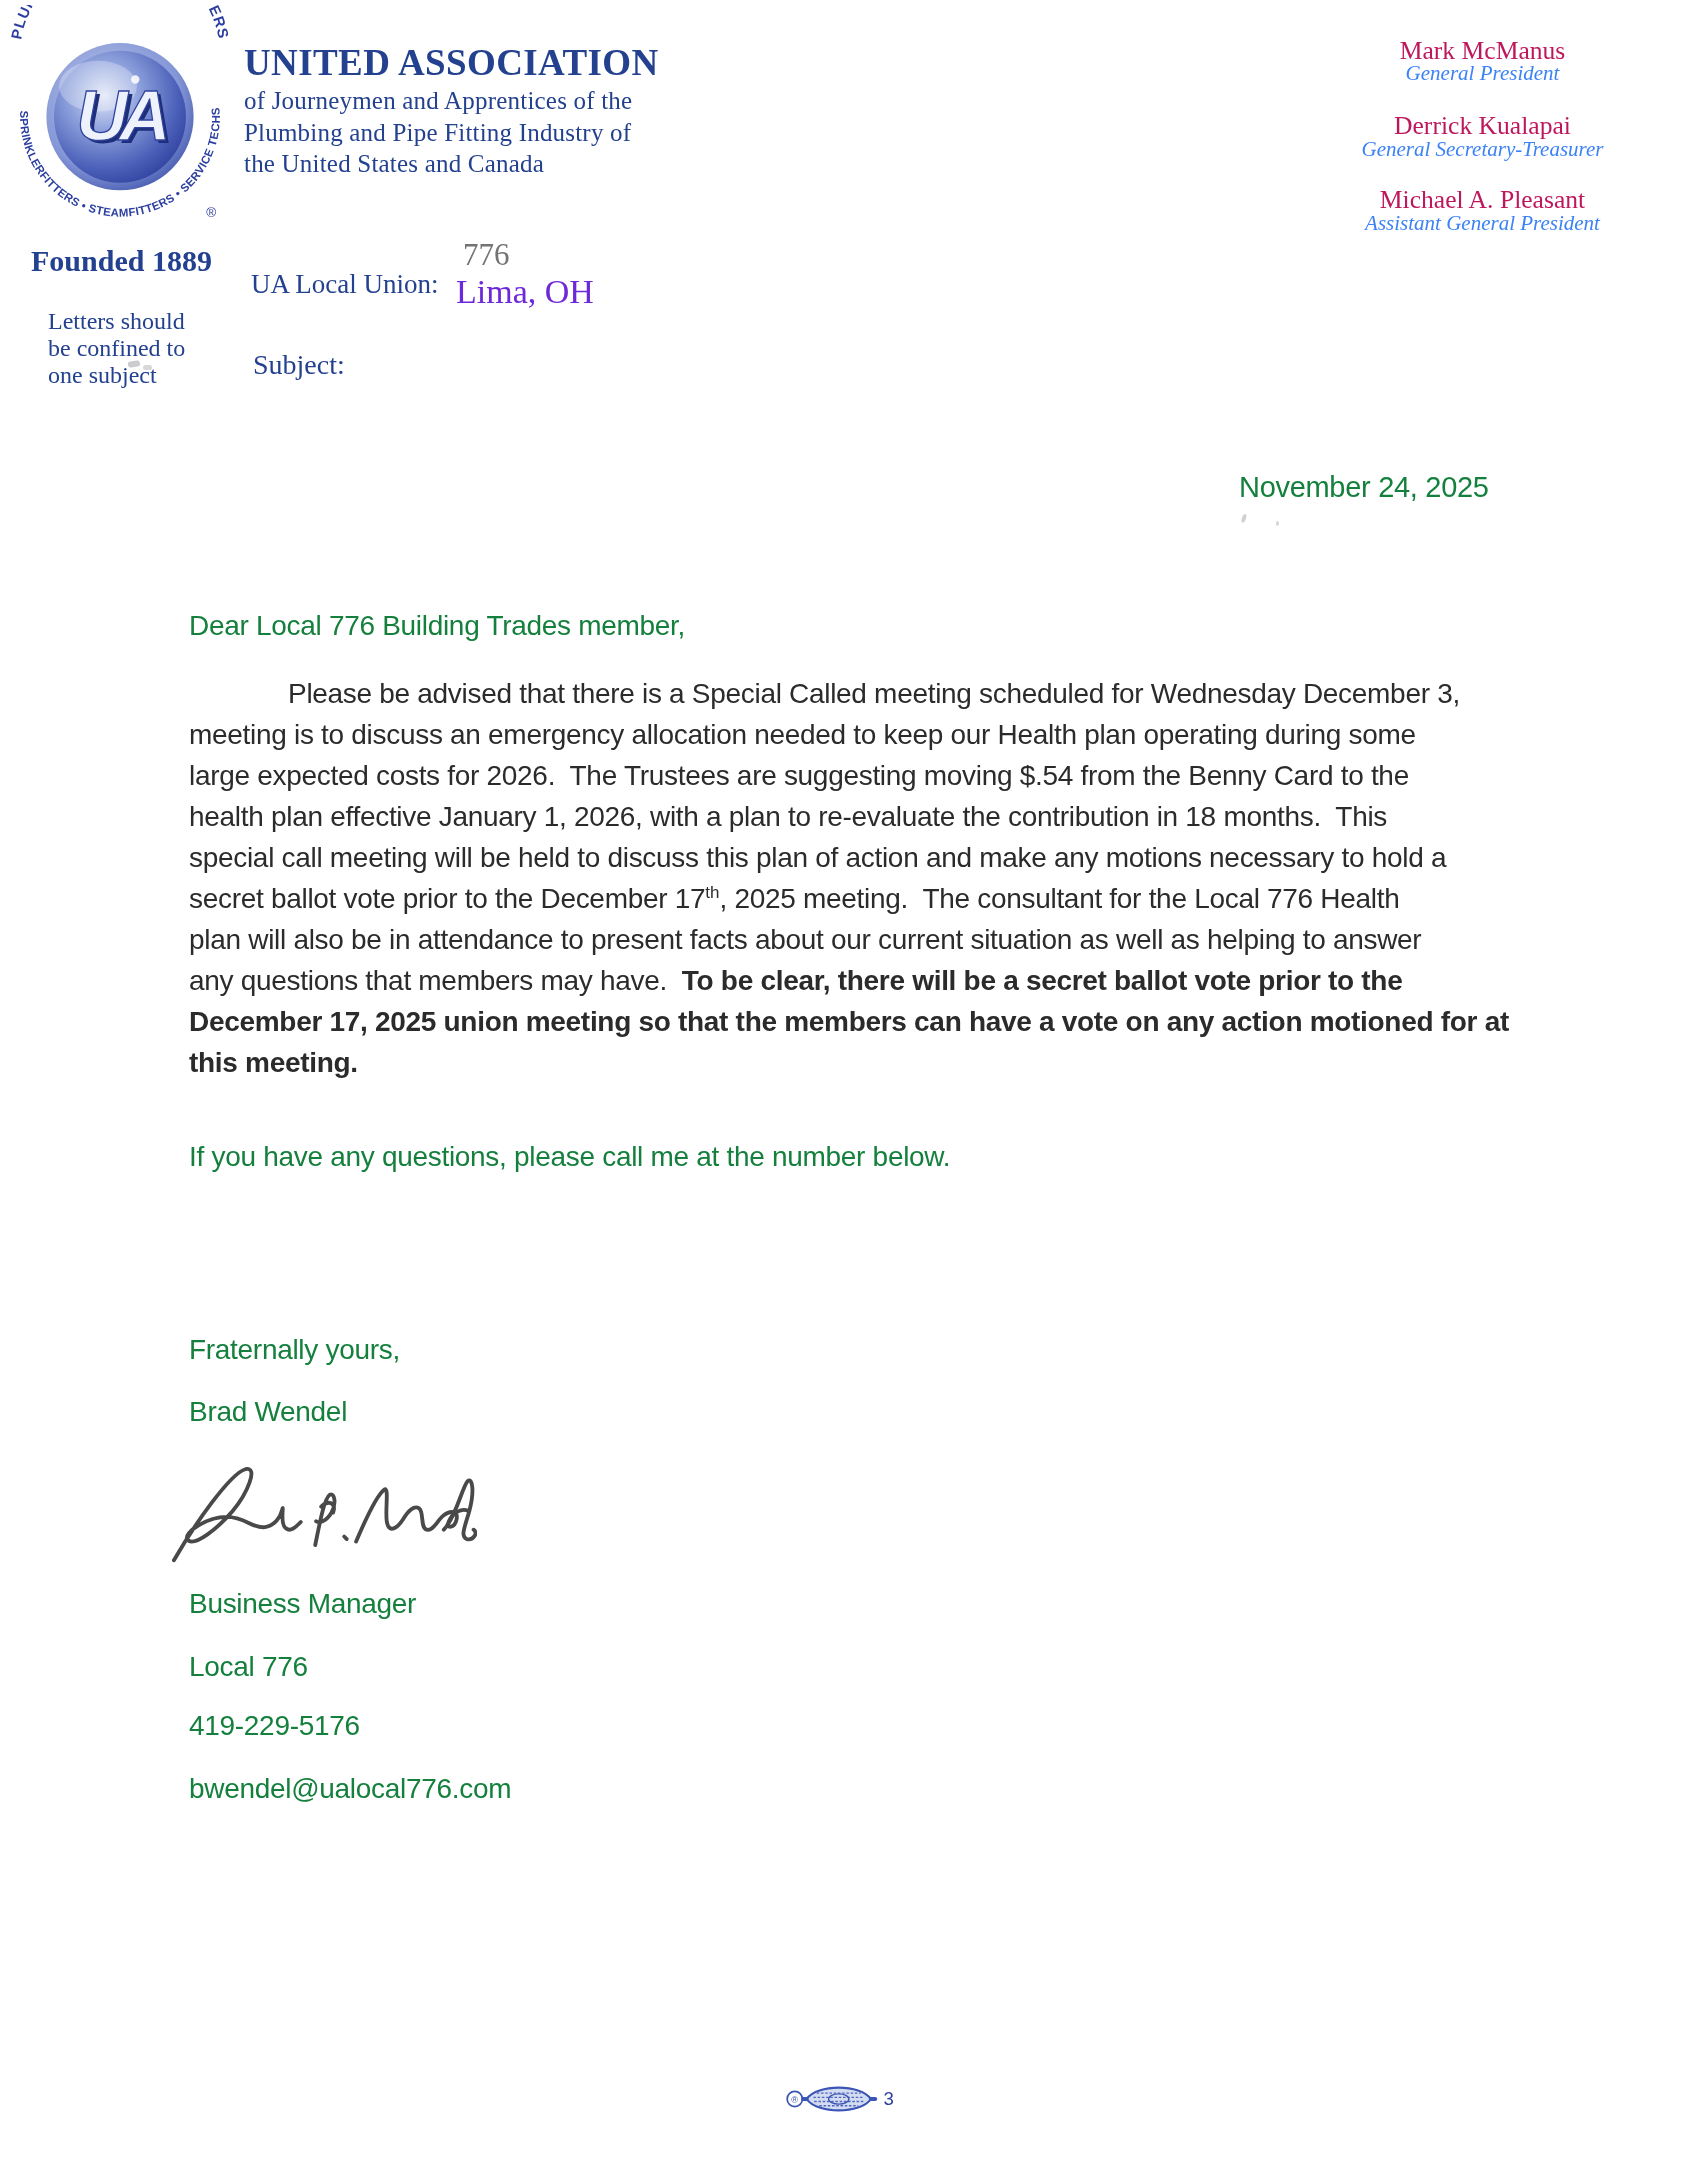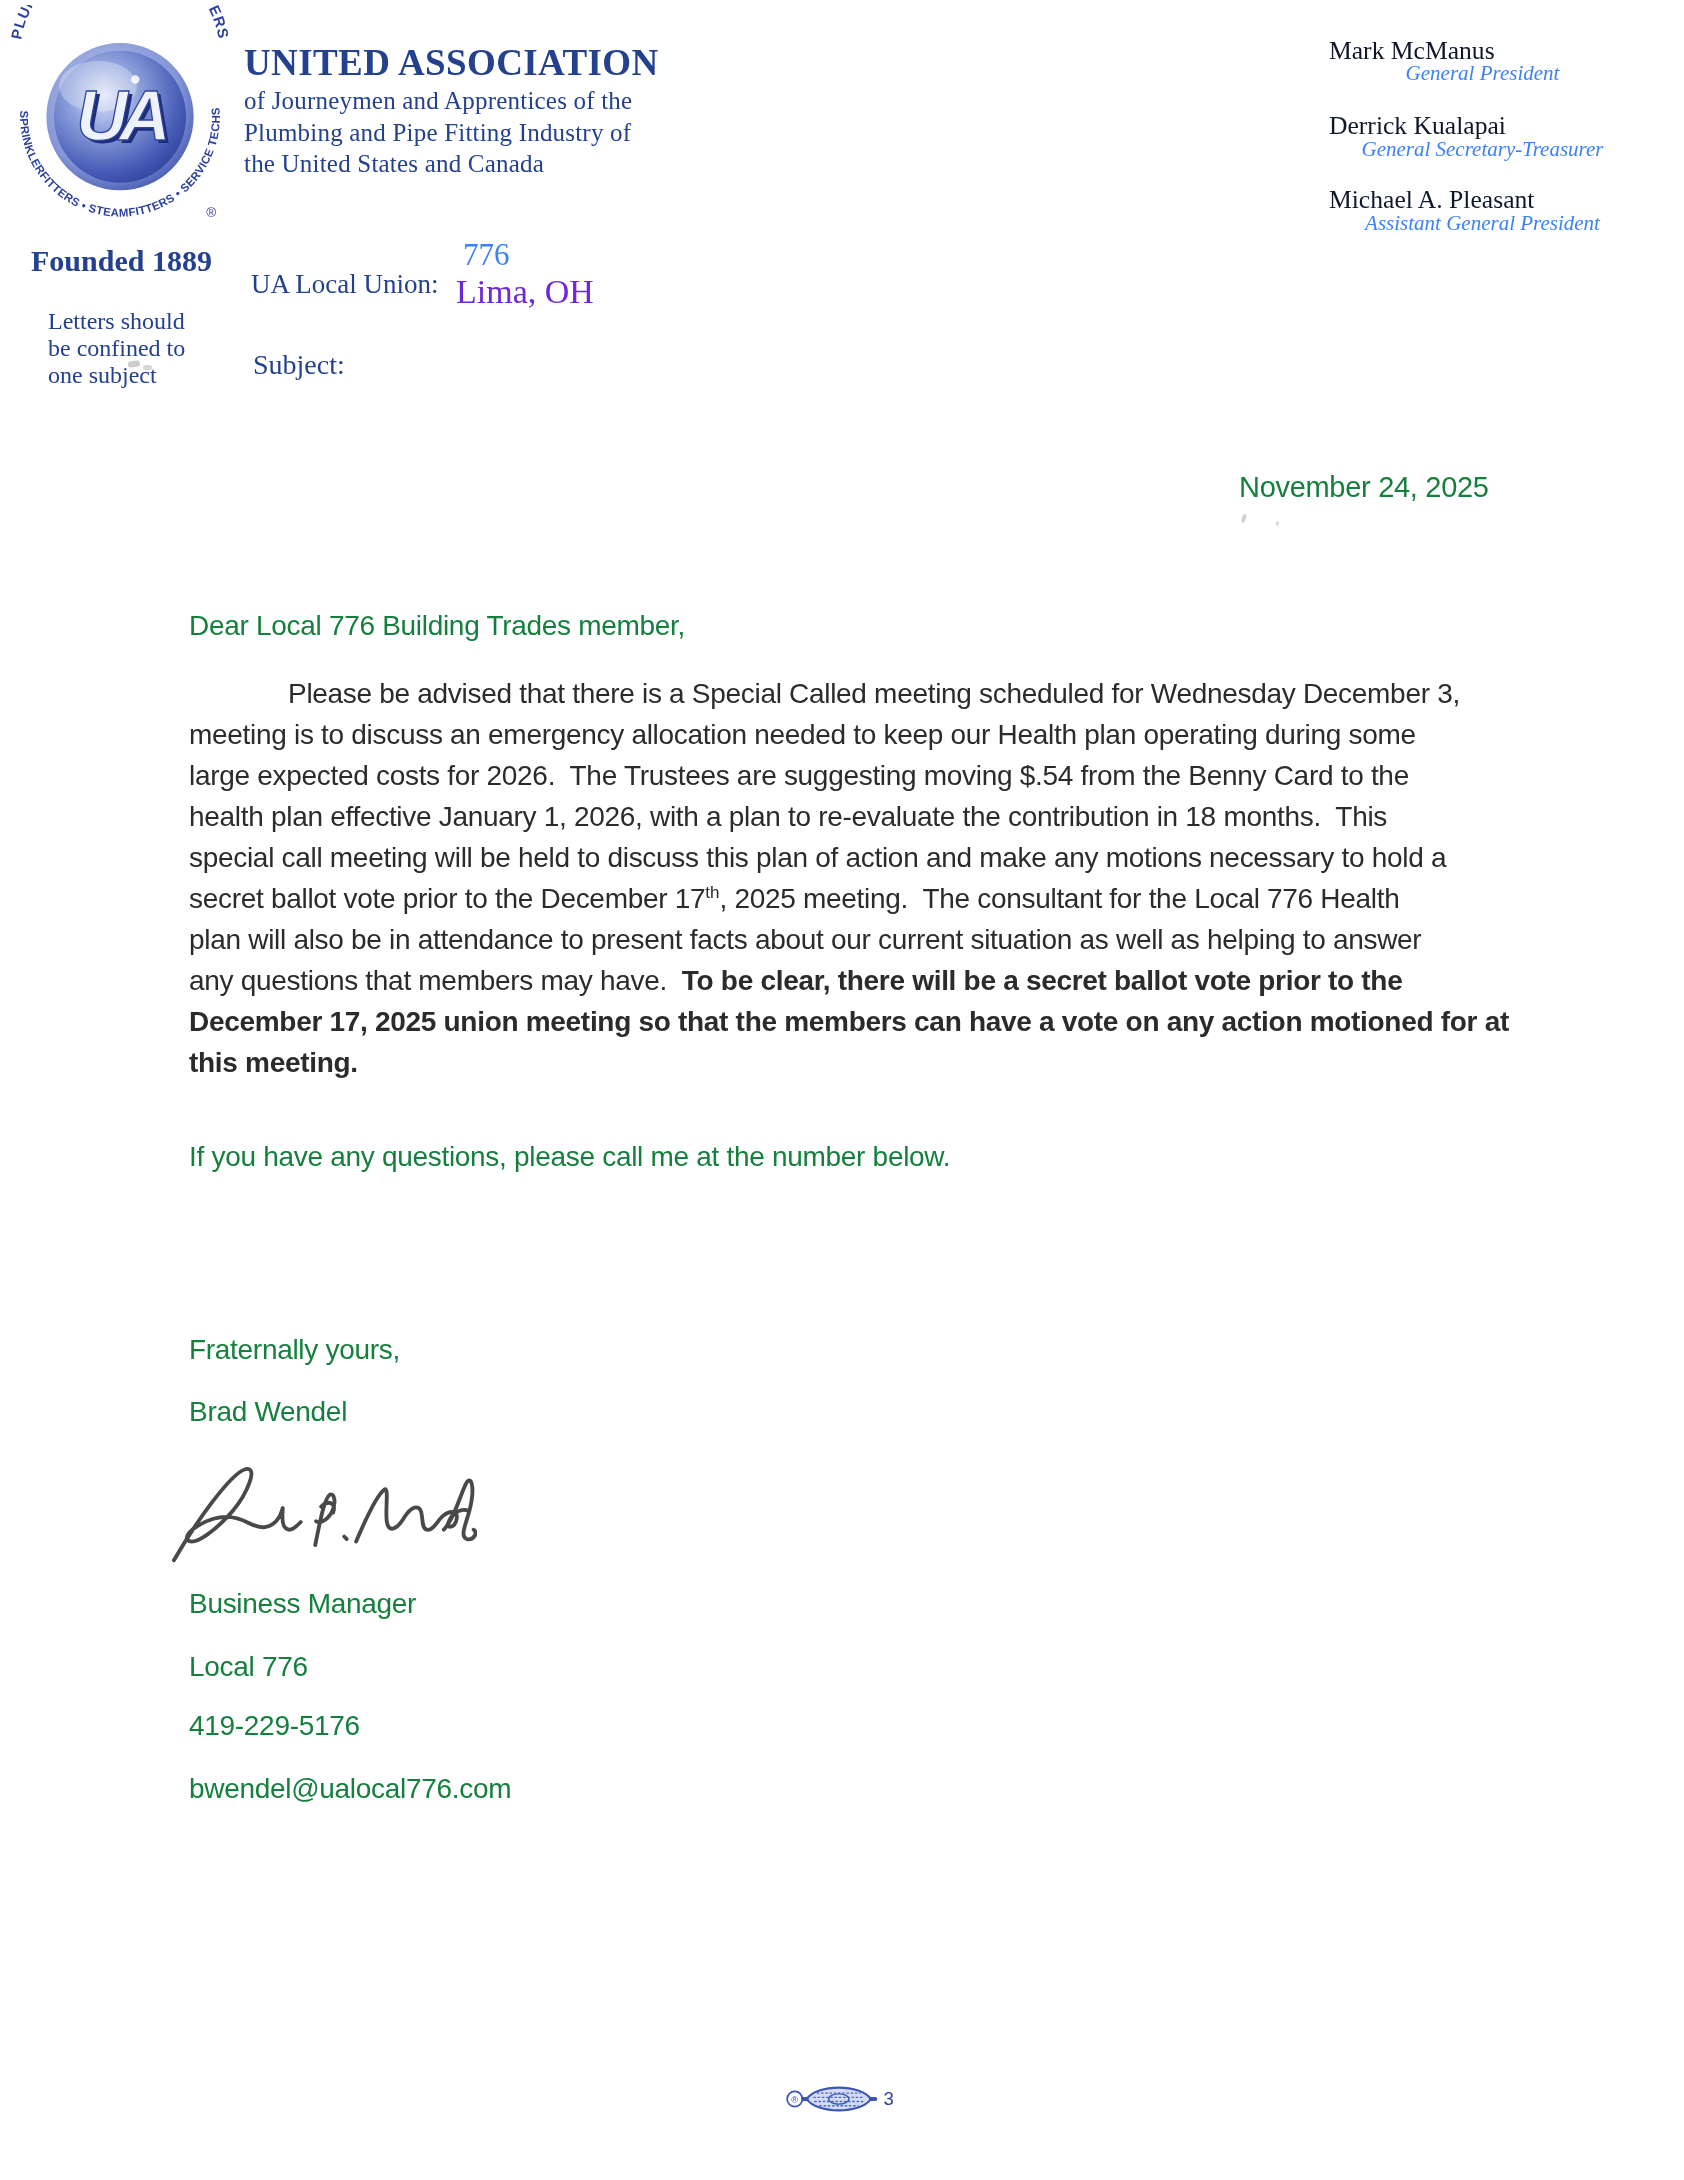--- a/index.html
+++ b/index.html
@@ -10,25 +10,25 @@
   }
   
   .serif{font-family:"Liberation Serif", serif;}
   .blue{color:#23418f;}
   .abs{position:absolute;}
   .org-name{left:244px; top:41px; font-size:37px; font-weight:bold; letter-spacing:0.4px;}
   .org-sub{left:244px; top:85px; font-size:25px; line-height:31.5px; letter-spacing:0.2px;}
   .founded{left:31px; top:244px; font-size:30px; font-weight:bold;}
   .note{left:48px; top:308px; font-size:24px; line-height:27px;}
   .lu-label{left:251px; top:269px; font-size:27px;}
-  .lu-number{left:463px; top:237px; font-size:31px; color:#3b82f6;}
+  .lu-number{left:463px; top:237px; font-size:31px; color:#737373;}
   .lu-city{left:456px; top:273px; font-size:34px; color:#6d28d9;}
   .subject{left:253px; top:349px; font-size:28px;}
   .officers{left:1329px; top:0; width:307px;}
-  .off-name{font-size:25.6px; color:#0f172a; width:307px;}
+  .off-name{font-size:25.6px; color:#be185d; text-align:center; width:307px;}
   .off-title{font-size:21px; font-style:italic; color:#3b82f6; text-align:center; width:307px;}
   
   .t{position:absolute; white-space:pre; font-size:28px; letter-spacing:-0.3px; color:#15803d;}
   .para{position:absolute; left:189px; top:673px; width:1431px;}
   .line{height:41px; line-height:41px; white-space:pre; font-size:28px; letter-spacing:-0.3px;}
   .indent{padding-left:99px;}
   .b{font-weight:700;}
   .sup{font-size:17px; position:relative; top:-10.2px; letter-spacing:0;}
   
   .artifact{position:absolute; background:#8d8d93; border-radius:50%;}

